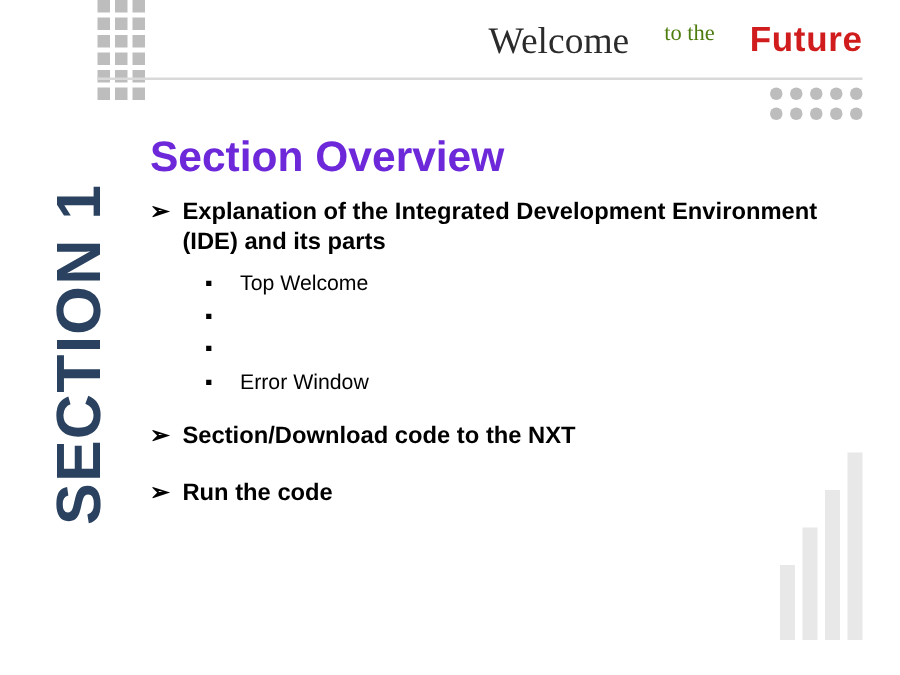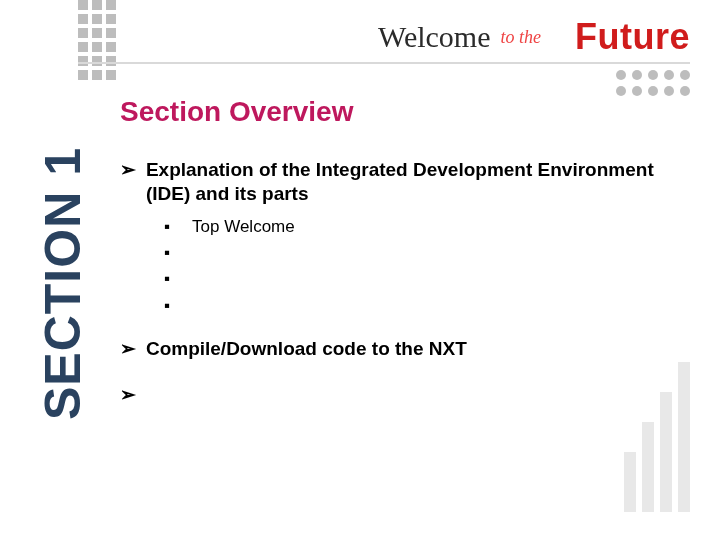--- a/index.html
+++ b/index.html
@@ -6,34 +6,34 @@
   html, body { width: 720px; height: 540px; font-family: Arial, Helvetica, sans-serif; background: #fff; overflow: hidden; }
 
   .slide { position: relative; width: 720px; height: 540px; }
 
   
   .deco-tl { position: absolute; left: 78px; top: 0; display: flex; gap: 4px; }
   .deco-tl .col { width: 10px; display: flex; flex-direction: column; gap: 4px; }
   .deco-tl .sq { width: 10px; height: 10px; background: #bdbdbd; }
 
   
-  .brand { position: absolute; right: 30px; top: 16px; display: flex; align-items: center; gap: 10px; }
+  .brand { position: absolute; right: 30px; top: 16px; display: flex; align-items: flex-start; gap: 28px; }
   .brand .welcome { font-family: Georgia, 'Times New Roman', serif; font-size: 30px; color: #2b2b2b; }
-  .brand .tothe { font-family: Georgia, 'Times New Roman', serif; font-style: italic; font-size: 18px; color: #ef4444; }
-  .brand .future { font-family: Arial, sans-serif; font-weight: 700; font-size: 36px; color: #d01c1c; letter-spacing: 0.5px; margin-left: 24px; }
+  .brand .tothe { font-family: Georgia, 'Times New Roman', serif; font-size: 18px; color: #4d7c0f; }
+  .brand .future { font-family: Arial, sans-serif; font-weight: 700; font-size: 28px; color: #d01c1c; letter-spacing: 0.5px; }
 
   
   .rule { position: absolute; left: 78px; right: 30px; top: 62px; height: 2px; background: #d9d9d9; }
 
   
   .dots-tr { position: absolute; right: 30px; top: 70px; display: grid; grid-template-columns: repeat(5, 10px); grid-auto-rows: 10px; gap: 6px; }
   .dots-tr .dot { width: 10px; height: 10px; border-radius: 50%; background: #bdbdbd; }
 
   
-  .title { position: absolute; left: 120px; top: 96px; font-size: 28px; font-weight: 700; color: #be185d; }
+  .title { position: absolute; left: 120px; top: 107px; font-size: 34px; font-weight: 700; color: #6d28d9; }
 
   
   .section-label { position: absolute; left: 34px; top: 420px; transform: rotate(-90deg); transform-origin: left top; font-size: 50px; font-weight: 800; color: #2a425f; letter-spacing: 1px; white-space: nowrap; }
 
   
   .content { position: absolute; left: 120px; right: 30px; top: 158px; color: #000; }
   .item-l1 { display: flex; gap: 10px; font-size: 19px; font-weight: 700; line-height: 1.25; margin-bottom: 8px; }
   .item-l1 .bullet { flex: 0 0 auto; }
   .sublist { margin-left: 44px; margin-top: 6px; margin-bottom: 18px; }
   .item-l2 { display: flex; gap: 22px; font-size: 17px; font-weight: 400; line-height: 1.55; }
@@ -111,30 +111,32 @@
         <span>Top Welcome</span>
       </div>
       <div class="item-l2">
         <span class="bullet">▪</span>
       </div>
       <div class="item-l2">
         <span class="bullet">▪</span>
       </div>
       <div class="item-l2">
         <span class="bullet">▪</span>
+        <span>Error Window</span>
       </div>
     </div>
 
     <div class="item-l1" style="margin-top:14px;">
       <span class="bullet">➢</span>
-      <span>Compile/Download code to the NXT</span>
+      <span>Section/Download code to the NXT</span>
     </div>
 
     <div class="item-l1" style="margin-top:22px;">
       <span class="bullet">➢</span>
+      <span>Run the code</span>
     </div>
   </div>
 
   <div class="deco-br">
     <div class="bar" style="height:60px"></div>
     <div class="bar" style="height:90px"></div>
     <div class="bar" style="height:120px"></div>
     <div class="bar" style="height:150px"></div>
   </div>
 

